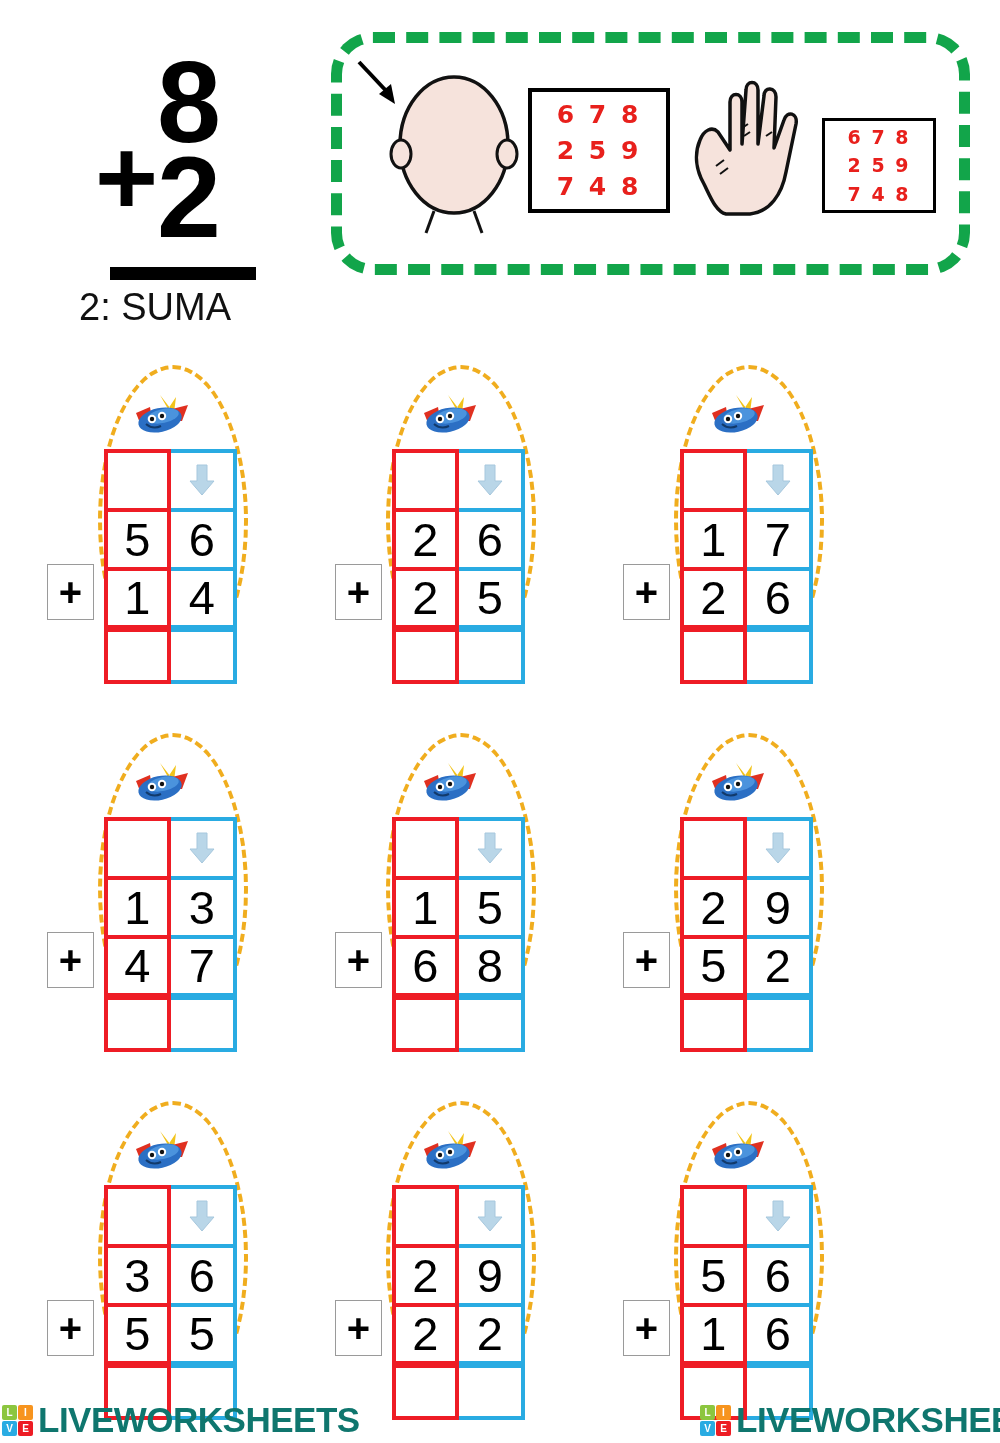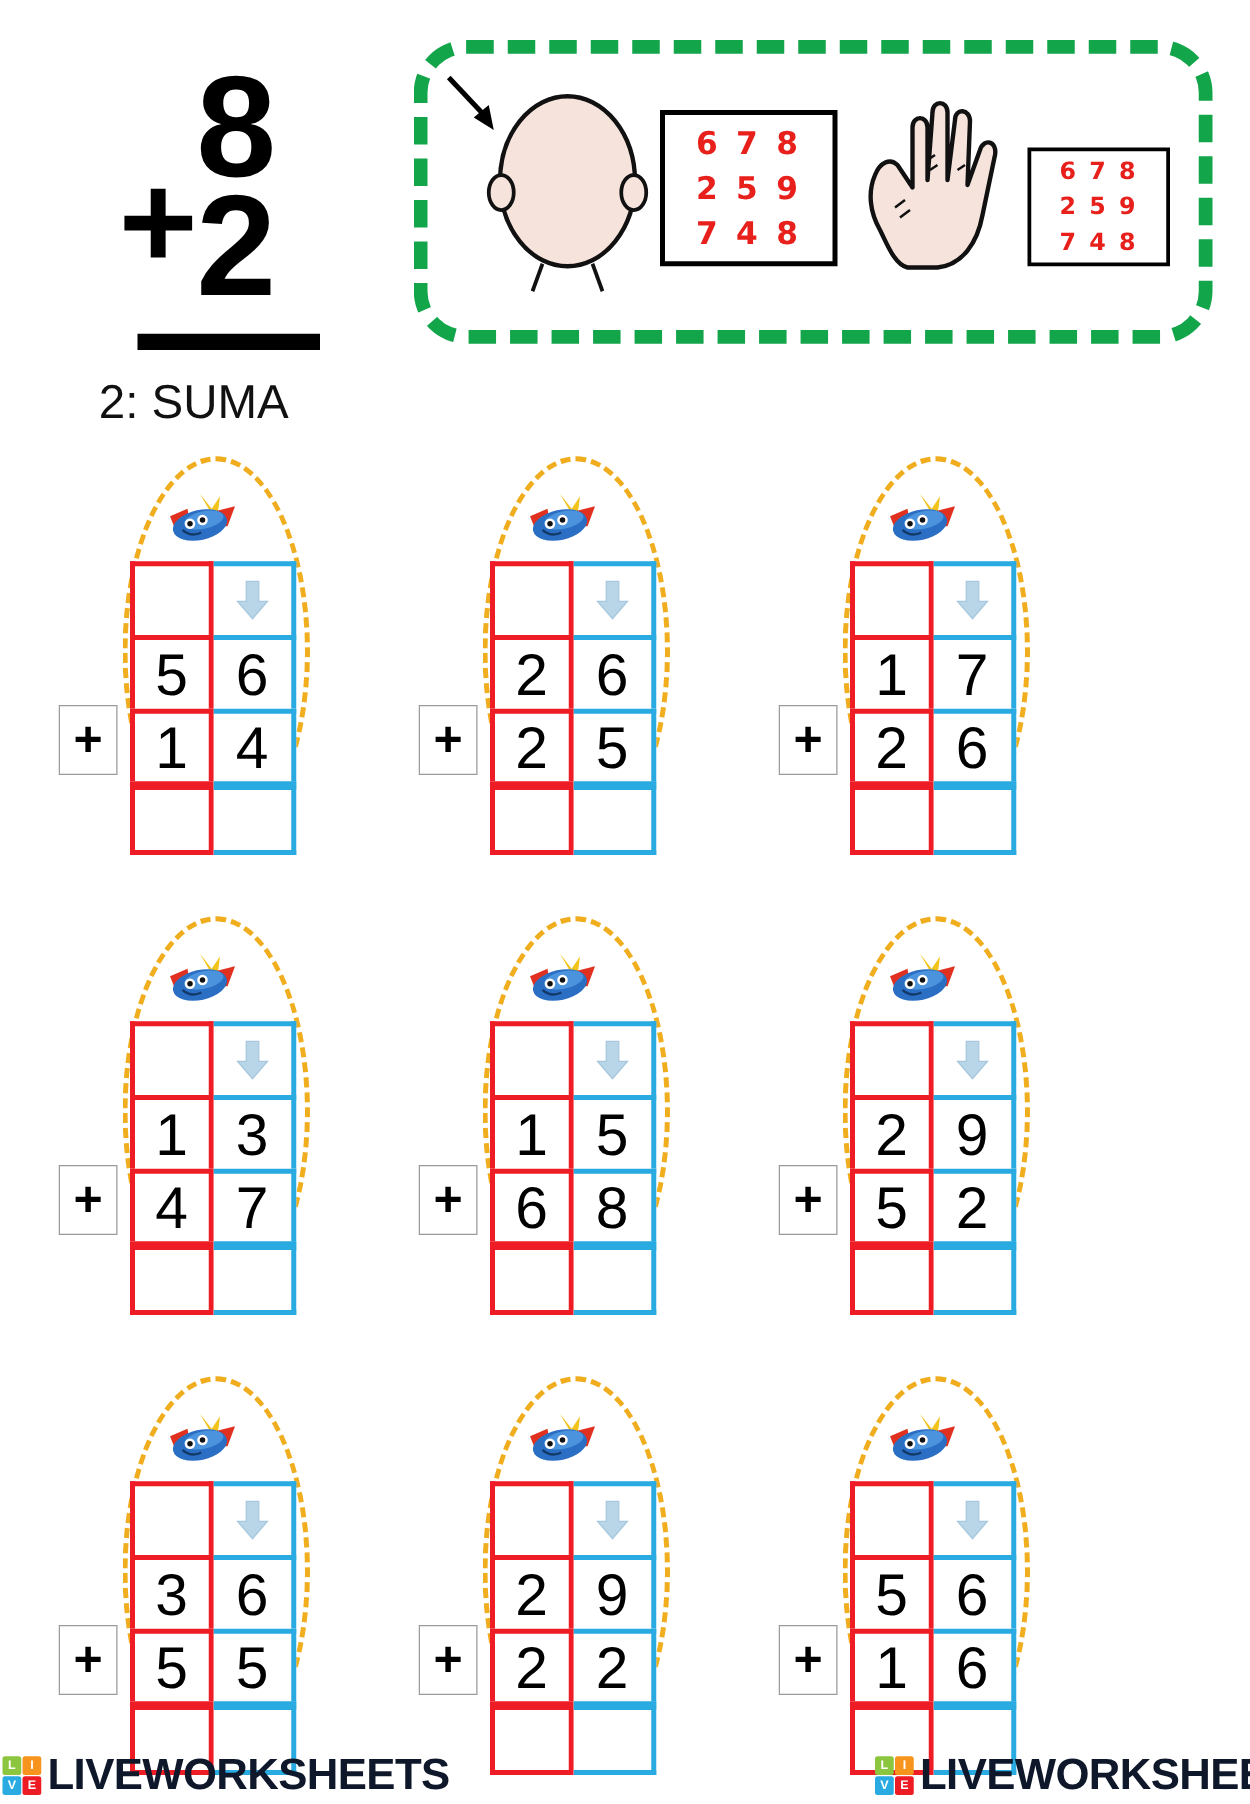--- a/index.html
+++ b/index.html
@@ -127,21 +127,21 @@
     font-size: 19px;
     font-weight: 600;
     letter-spacing: 2px;
     font-family: "DejaVu Sans", sans-serif;
   }
 
   
   #section-title {
     position: absolute;
     left: 79px;
-    top: 301px;
+    top: 286px;
     font-size: 38px;
     font-weight: 400;
     color: #111;
     letter-spacing: 0px;
     font-family: "Liberation Sans", sans-serif;
   }
 
   
   #exercise-grid {
     position: absolute;
@@ -281,21 +281,21 @@
     font-family: "Liberation Sans", sans-serif;
   }
   .blk-l { background: #8cc63f; }
   .blk-i { background: #f7941e; }
   .blk-v { background: #29abe2; }
   .blk-e { background: #ed1c24; }
 
   .lw-word {
     font-size: 35px;
     font-weight: 700;
-    color: #0f172a;
+    color: #0f766e;
     letter-spacing: -0.5px;
     font-family: "Liberation Sans", sans-serif;
     white-space: nowrap;
   }
 </style>
 </head>
 <body>
 
 <div id="header-area">
 

